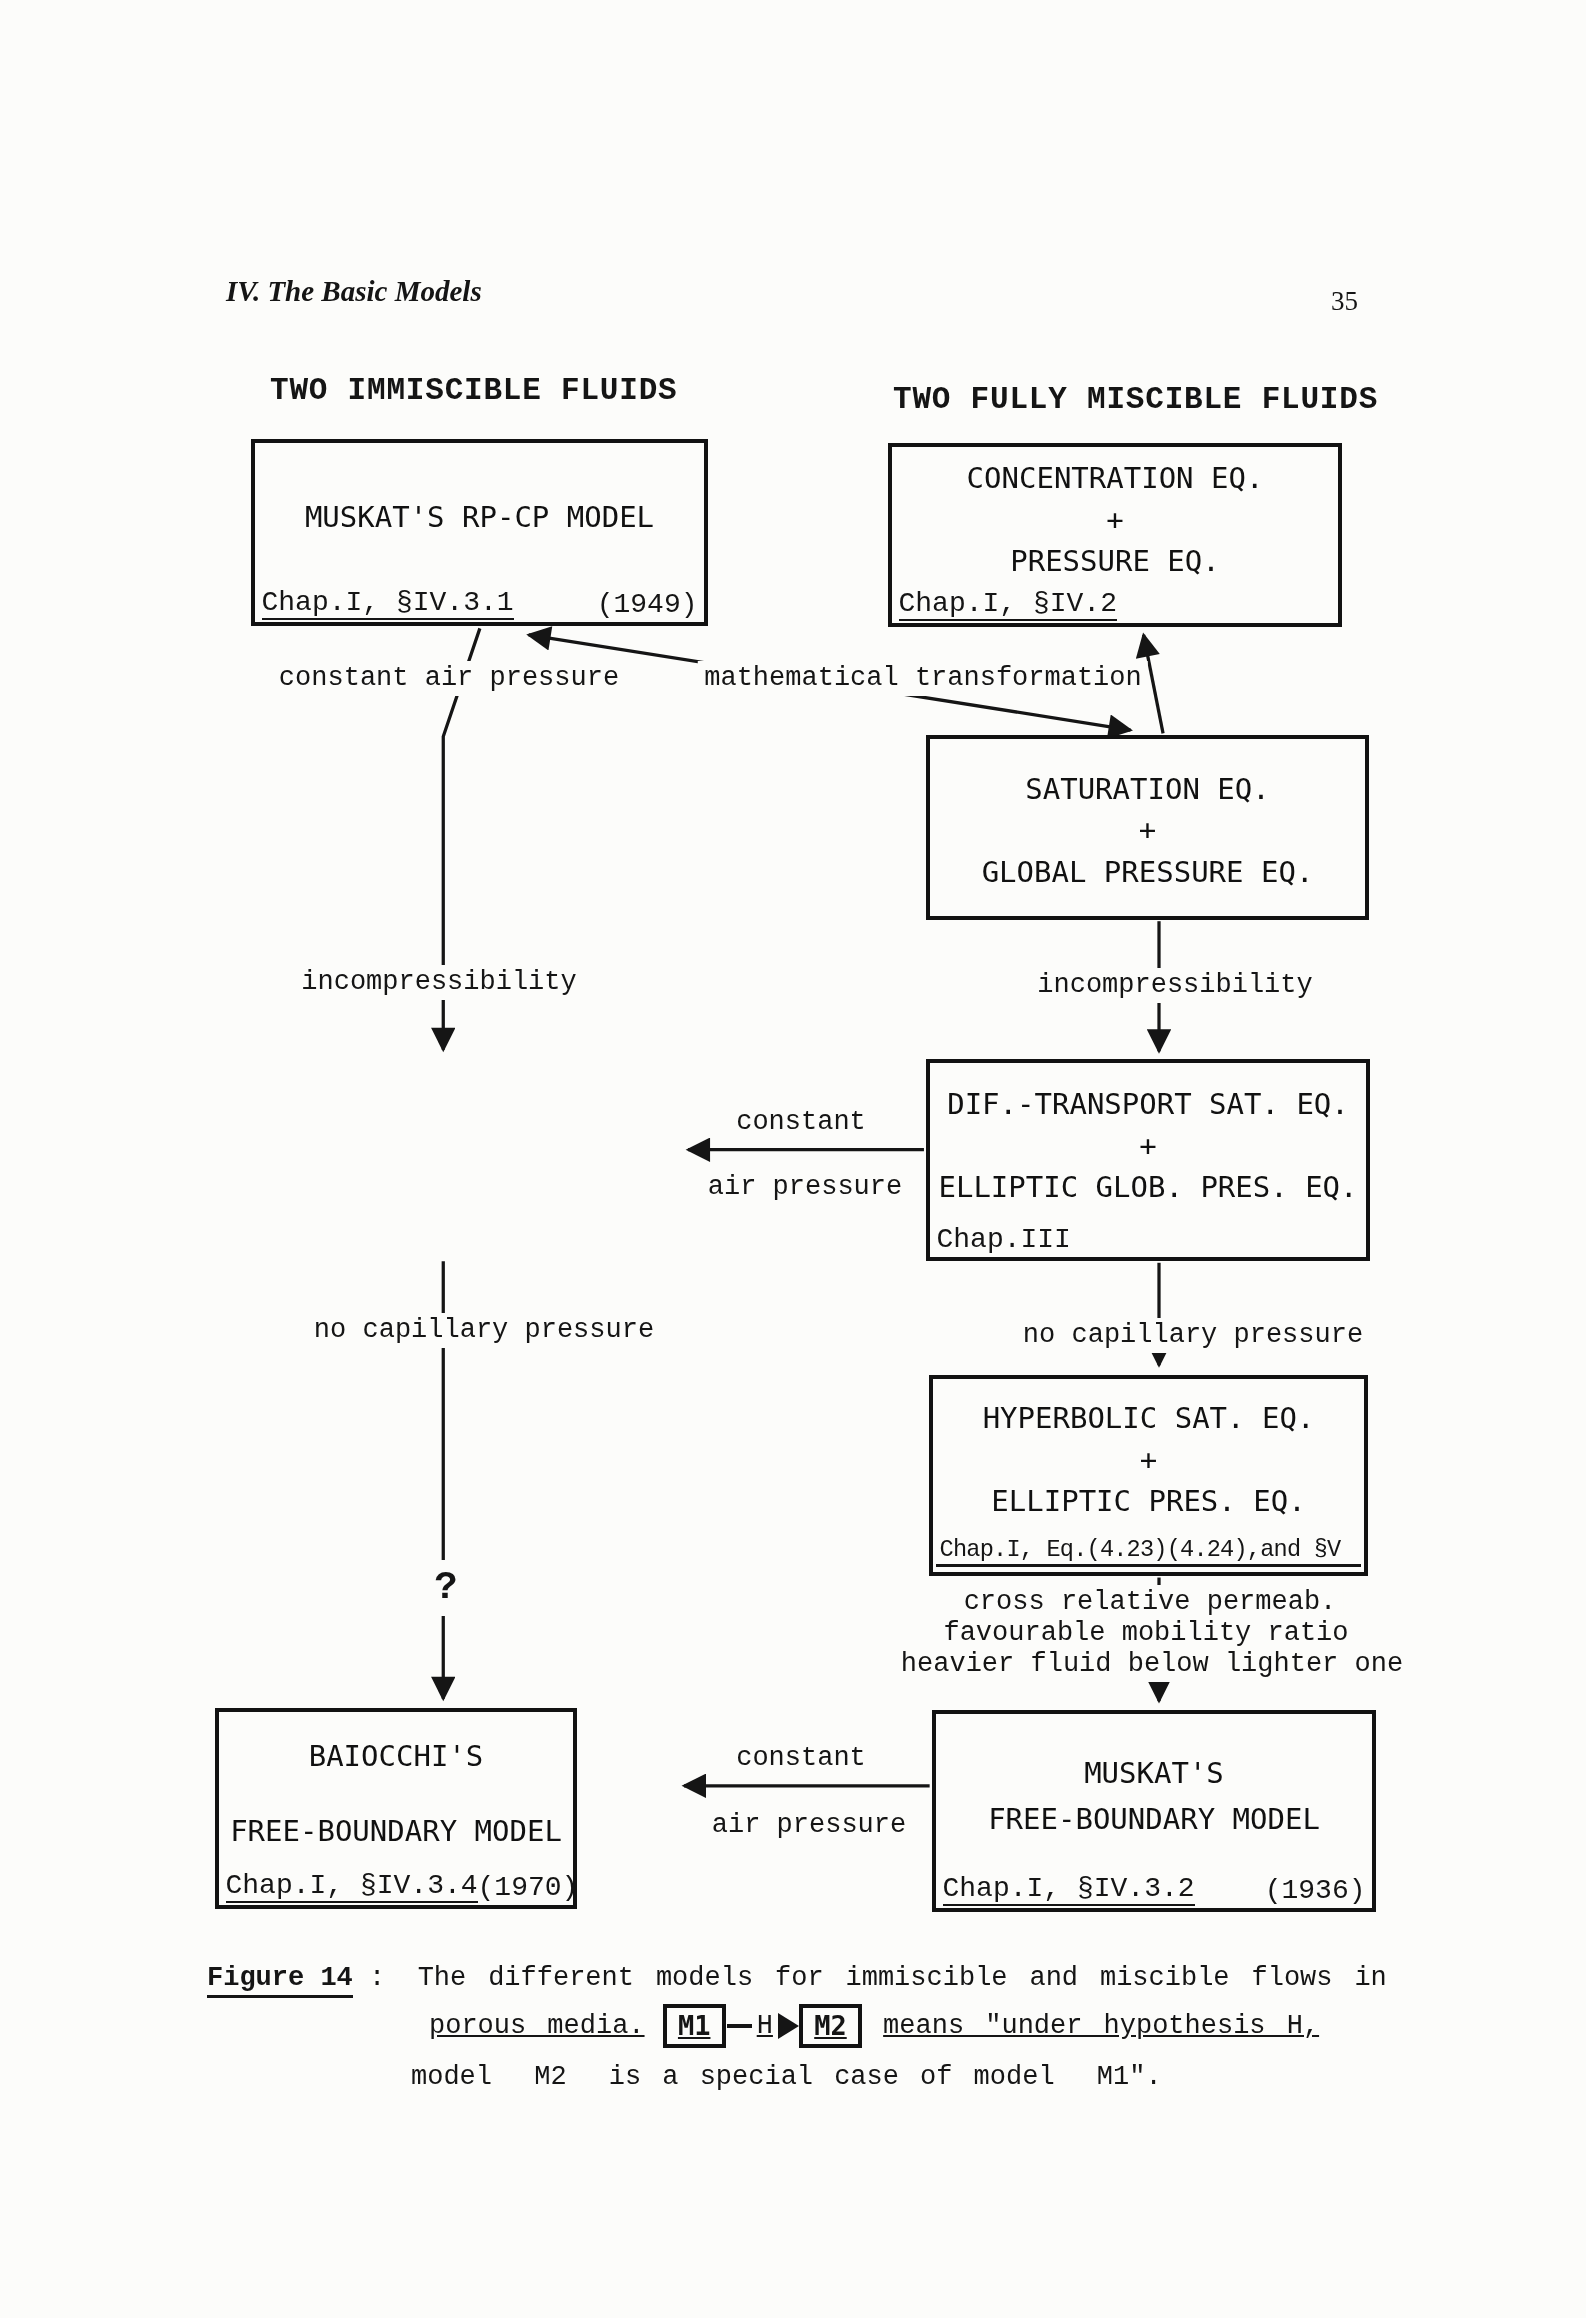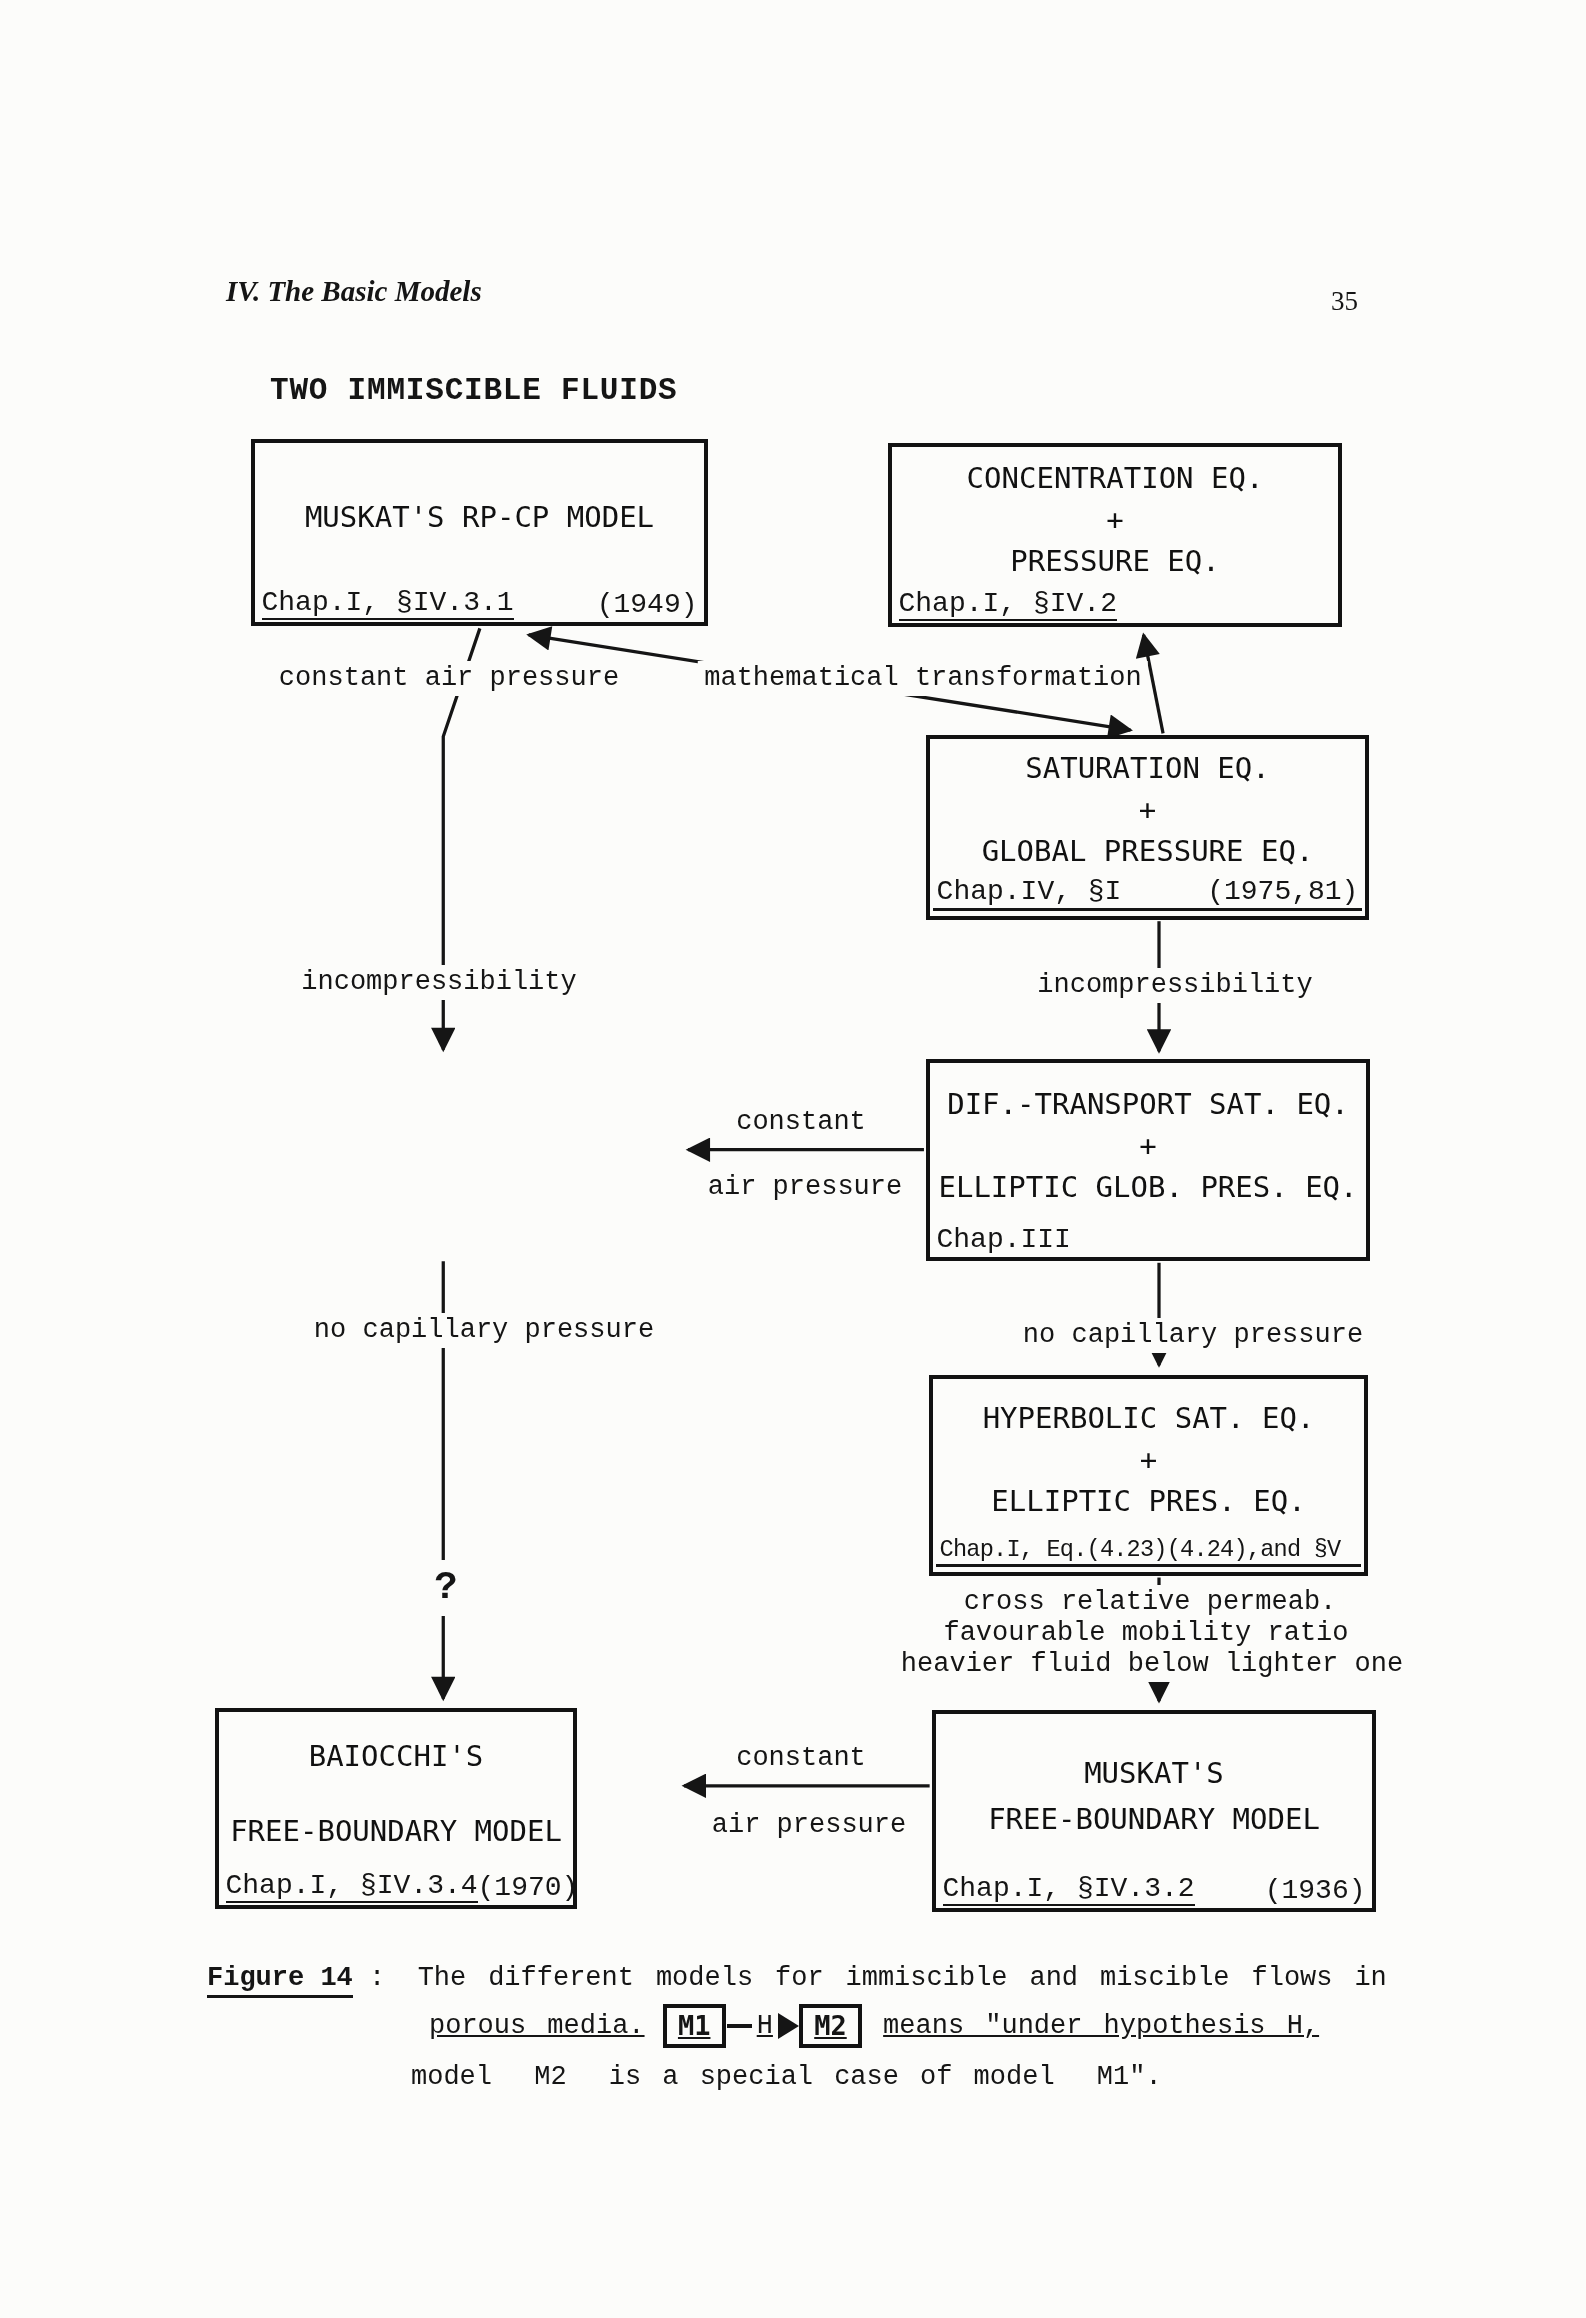--- a/index.html
+++ b/index.html
@@ -74,20 +74,21 @@
 </style>
 </head>
 <body>
 
 <div id="page">
 
   <div class="running-head">IV. The Basic Models</div>
   <div class="page-num">35</div>
 
   <div class="col-head" style="left:270px;top:373px;">TWO IMMISCIBLE FLUIDS</div>
+  <div class="col-head" style="left:893px;top:382px;">TWO FULLY MISCIBLE FLUIDS</div>
 
   <svg id="wires" width="1586" height="2319" viewBox="0 0 1950 2850">
     <defs>
       <marker id="arr" viewBox="0 0 10 10" refX="9" refY="5" markerWidth="8.5" markerHeight="7.5" orient="auto-start-reverse">
         <path d="M0,0 L10,5 L0,10 z" fill="#151515"></path>
       </marker>
     </defs>
 
     <polyline points="590,772 545,905 545,1290" marker-end="url(#arr)"></polyline>
 
@@ -128,24 +129,20 @@
       <span class="ref">Chap.I, §IV.2</span>
       <span class="year"></span>
     </div>
   </div>
 
   <div class="box" style="left:926px;top:735px;width:443px;height:185px;">
     <div class="box-title">
       <div>SATURATION EQ.</div>
       <div>+</div>
       <div>GLOBAL PRESSURE EQ.</div>
-    </div>
-    <div class="box-footer full-underline">
-      <span class="ref">Chap.IV, §I</span>
-      <span class="year">(1975,81)</span>
     </div>
   </div>
 
 
   <div class="box" style="left:926px;top:1059px;width:444px;height:202px;">
     <div class="box-title">
       <div>DIF.-TRANSPORT SAT. EQ.</div>
       <div>+</div>
       <div>ELLIPTIC GLOB. PRES. EQ.</div>
     </div>

